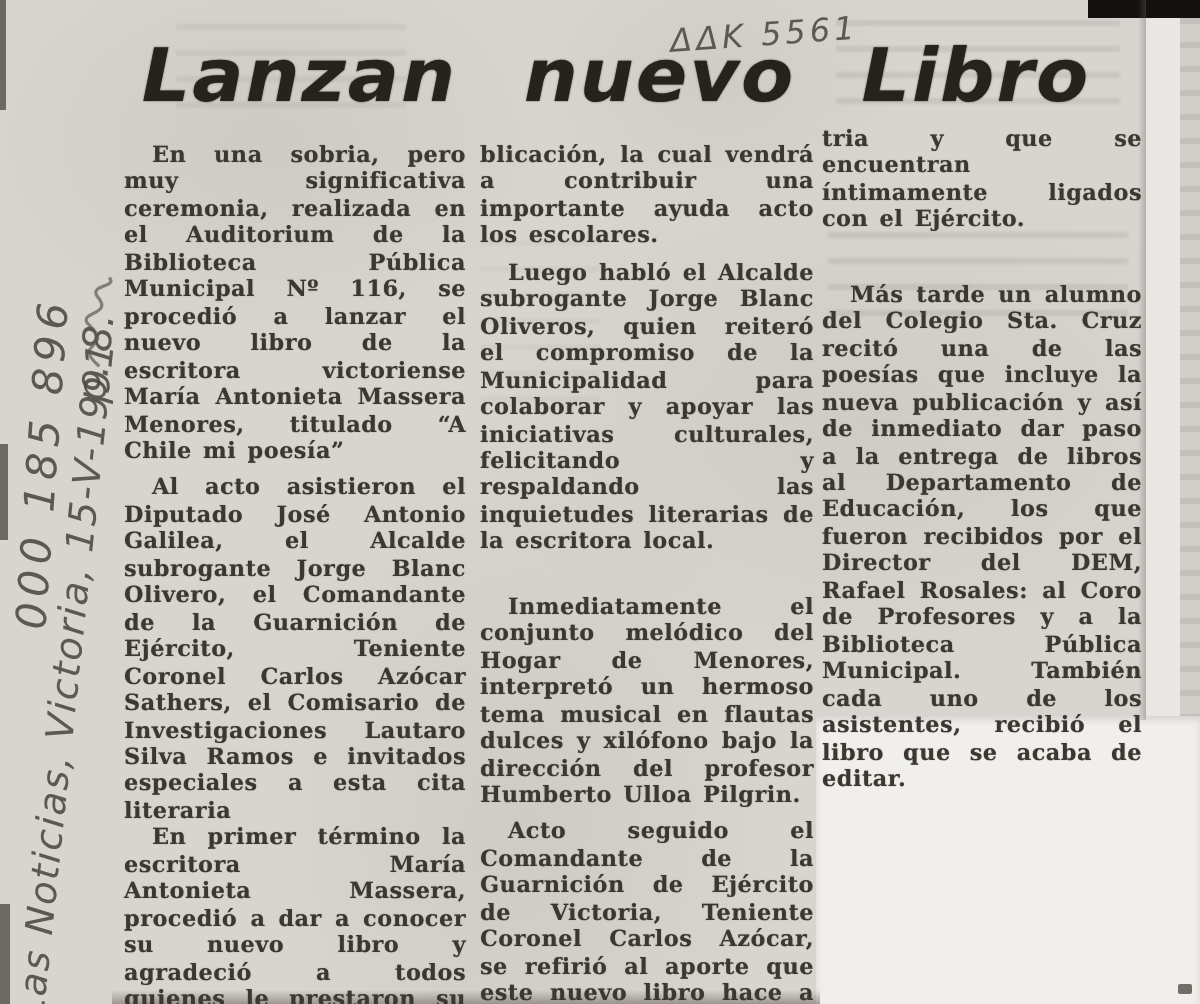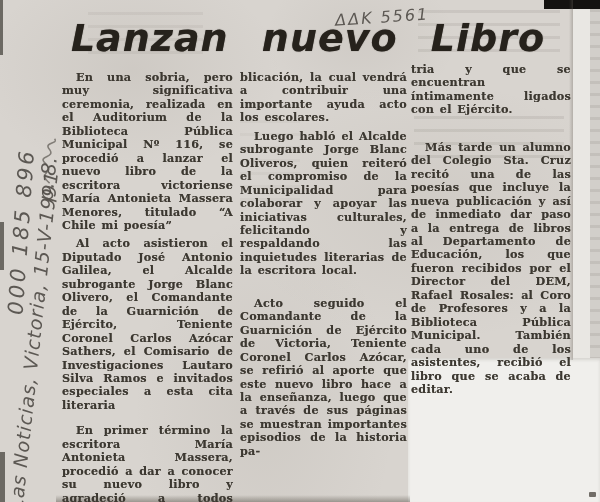--- a/index.html
+++ b/index.html
@@ -35,21 +35,21 @@
       font-family:"DejaVu Sans", sans-serif;font-style:italic;font-weight:bold;
       font-size:38px;letter-spacing:1px;word-spacing:.5em;color:#26221c;
       text-shadow:0 0 1px rgba(30,26,20,.65);transform:scaleY(.97);}
   
   .col{position:absolute;color:#3c3831;font-weight:bold;font-size:11.2px;
       line-height:13.45px;letter-spacing:.25px;word-spacing:1.5px;text-align:justify;
       text-shadow:0 0 .5px rgba(60,54,46,.55);}
   .col p{margin:0;text-indent:14px;}
   .col p.cont{text-indent:0;}
   .col p.gap-sm{margin-bottom:5px;}
-  .col p.gap-md{margin-bottom:12px;}
+  .col p.gap-md{margin-bottom:0;}
   .col p.gap-lg{margin-bottom:19px;}
   .col p.gap-xl{margin-bottom:24px;}
   #col1{left:62px;top:71px;width:171px;}
   #col2{left:240px;top:71px;width:167px;}
   #col3{left:411px;top:63px;width:160px;}
   
   .hand{position:absolute;font-family:"DejaVu Sans", sans-serif;font-style:italic;
       color:#4c4843;opacity:.88;white-space:nowrap;}
   .hand-inventory{left:-110px;top:168px;width:270px;height:24px;font-size:21px;
       letter-spacing:3px;transform:rotate(-86deg);}
@@ -86,20 +86,21 @@
 
   <div class="col" id="col1">
     <p class="gap-sm">En una sobria, pero muy significativa ceremonia, realizada en el Auditorium de la Biblioteca Pública Municipal Nº 116, se procedió a lanzar el nuevo libro de la escritora victoriense María Antonieta Massera Menores, titulado “A Chile mi poesía”</p>
     <p class="gap-md">Al acto asistieron el Diputado José Antonio Galilea, el Alcalde subrogante Jorge Blanc Olivero, el Comandante de la Guarnición de Ejército, Teniente Coronel Carlos Azócar Sathers, el Comisario de Investigaciones Lautaro Silva Ramos e invitados especiales a esta cita literaria</p>
     <p>En primer término la escritora María Antonieta Massera, procedió a dar a conocer su nuevo libro y agradeció a todos quienes le prestaron su colaboración para hacer posible la cristalización de esta pu-</p>
   </div>
 
   <div class="col" id="col2">
     <p class="cont gap-sm">blicación, la cual vendrá a contribuir una importante ayuda acto los escolares.</p>
     <p class="gap-lg">Luego habló el Alcalde subrogante Jorge Blanc Oliveros, quien reiteró el compromiso de la Municipalidad para colaborar y apoyar las iniciativas culturales, felicitando y respaldando las inquietudes literarias de la escritora local.</p>
+    <p class="gap-sm">Inmediatamente el conjunto melódico del Hogar de Menores, interpretó un hermoso tema musical en flautas dulces y xilófono bajo la dirección del profesor Humberto Ulloa Pilgrin.</p>
     <p>Acto seguido el Comandante de la Guarnición de Ejército de Victoria, Teniente Coronel Carlos Azócar, se refirió al aporte que este nuevo libro hace a la enseñanza, luego que a través de sus páginas se muestran importantes episodios de la historia pa-</p>
   </div>
 
   <div class="col" id="col3">
     <p class="cont gap-xl">tria y que se encuentran íntimamente ligados con el Ejército.</p>
     <p>Más tarde un alumno del Colegio Sta. Cruz recitó una de las poesías que incluye la nueva publicación y así de inmediato dar paso a la entrega de libros al Departamento de Educación, los que fueron recibidos por el Director del DEM, Rafael Rosales: al Coro de Profesores y a la Biblioteca Pública Municipal. También cada uno de los asistentes, recibió el libro que se acaba de editar.</p>
   </div>
 
   <div class="hand hand-code">ΔΔK 5561</div>
   <div class="hand hand-inventory">000 185 896</div>

